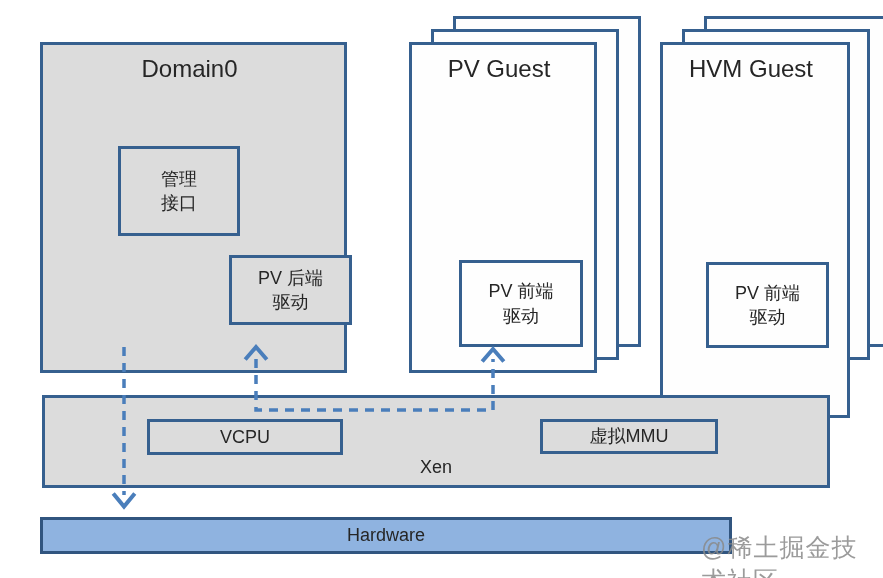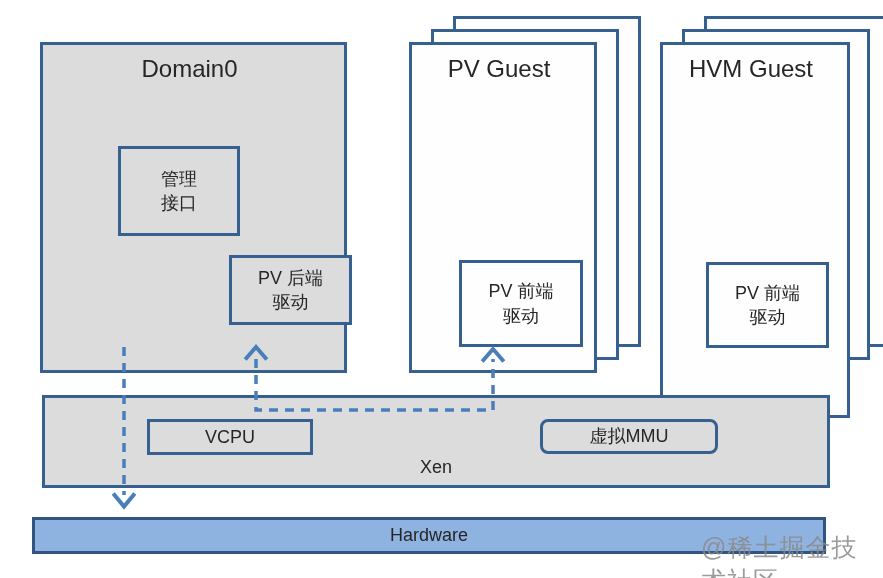--- a/index.html
+++ b/index.html
@@ -100,32 +100,32 @@
   <div class="box white" style="left:679px;top:262px;width:123px;height:86px;">
     <div class="center-lbl">
         <span class="lbl">PV 前端
 驱动</span>
       </div>
   </div>
 
   <div class="box gray" style="left:42px;top:395px;width:788px;height:93px;">
     <div class="bottom-lbl">Xen</div>
   </div>
-  <div class="box gray" style="left:147px;top:419px;width:166px;height:36px;">
+  <div class="box gray" style="left:147px;top:419px;width:196px;height:36px;">
     <div class="center-lbl">
         <span class="lbl">VCPU</span>
       </div>
   </div>
-  <div class="box gray" style="left:540px;top:419px;width:178px;height:35px;border-radius:8px;">
+  <div class="box gray" style="left:540px;top:419px;width:178px;height:35px;">
     <div class="center-lbl">
         <span class="lbl">虚拟MMU</span>
       </div>
   </div>
 
-  <div class="box hw" style="left:32px;top:517px;width:794px;height:37px;">
+  <div class="box hw" style="left:40px;top:517px;width:692px;height:37px;">
     <div class="center-lbl">
         <span class="lbl">Hardware</span>
       </div>
   </div>
 
   <svg id="arrow-layer" viewBox="0 0 883 578" xmlns="http://www.w3.org/2000/svg">
 
     <path class="dash" d="M124,347 L124,495"></path>
     <path class="chev" d="M114.5,495 L124,506.5 L133.5,495"></path>
 

